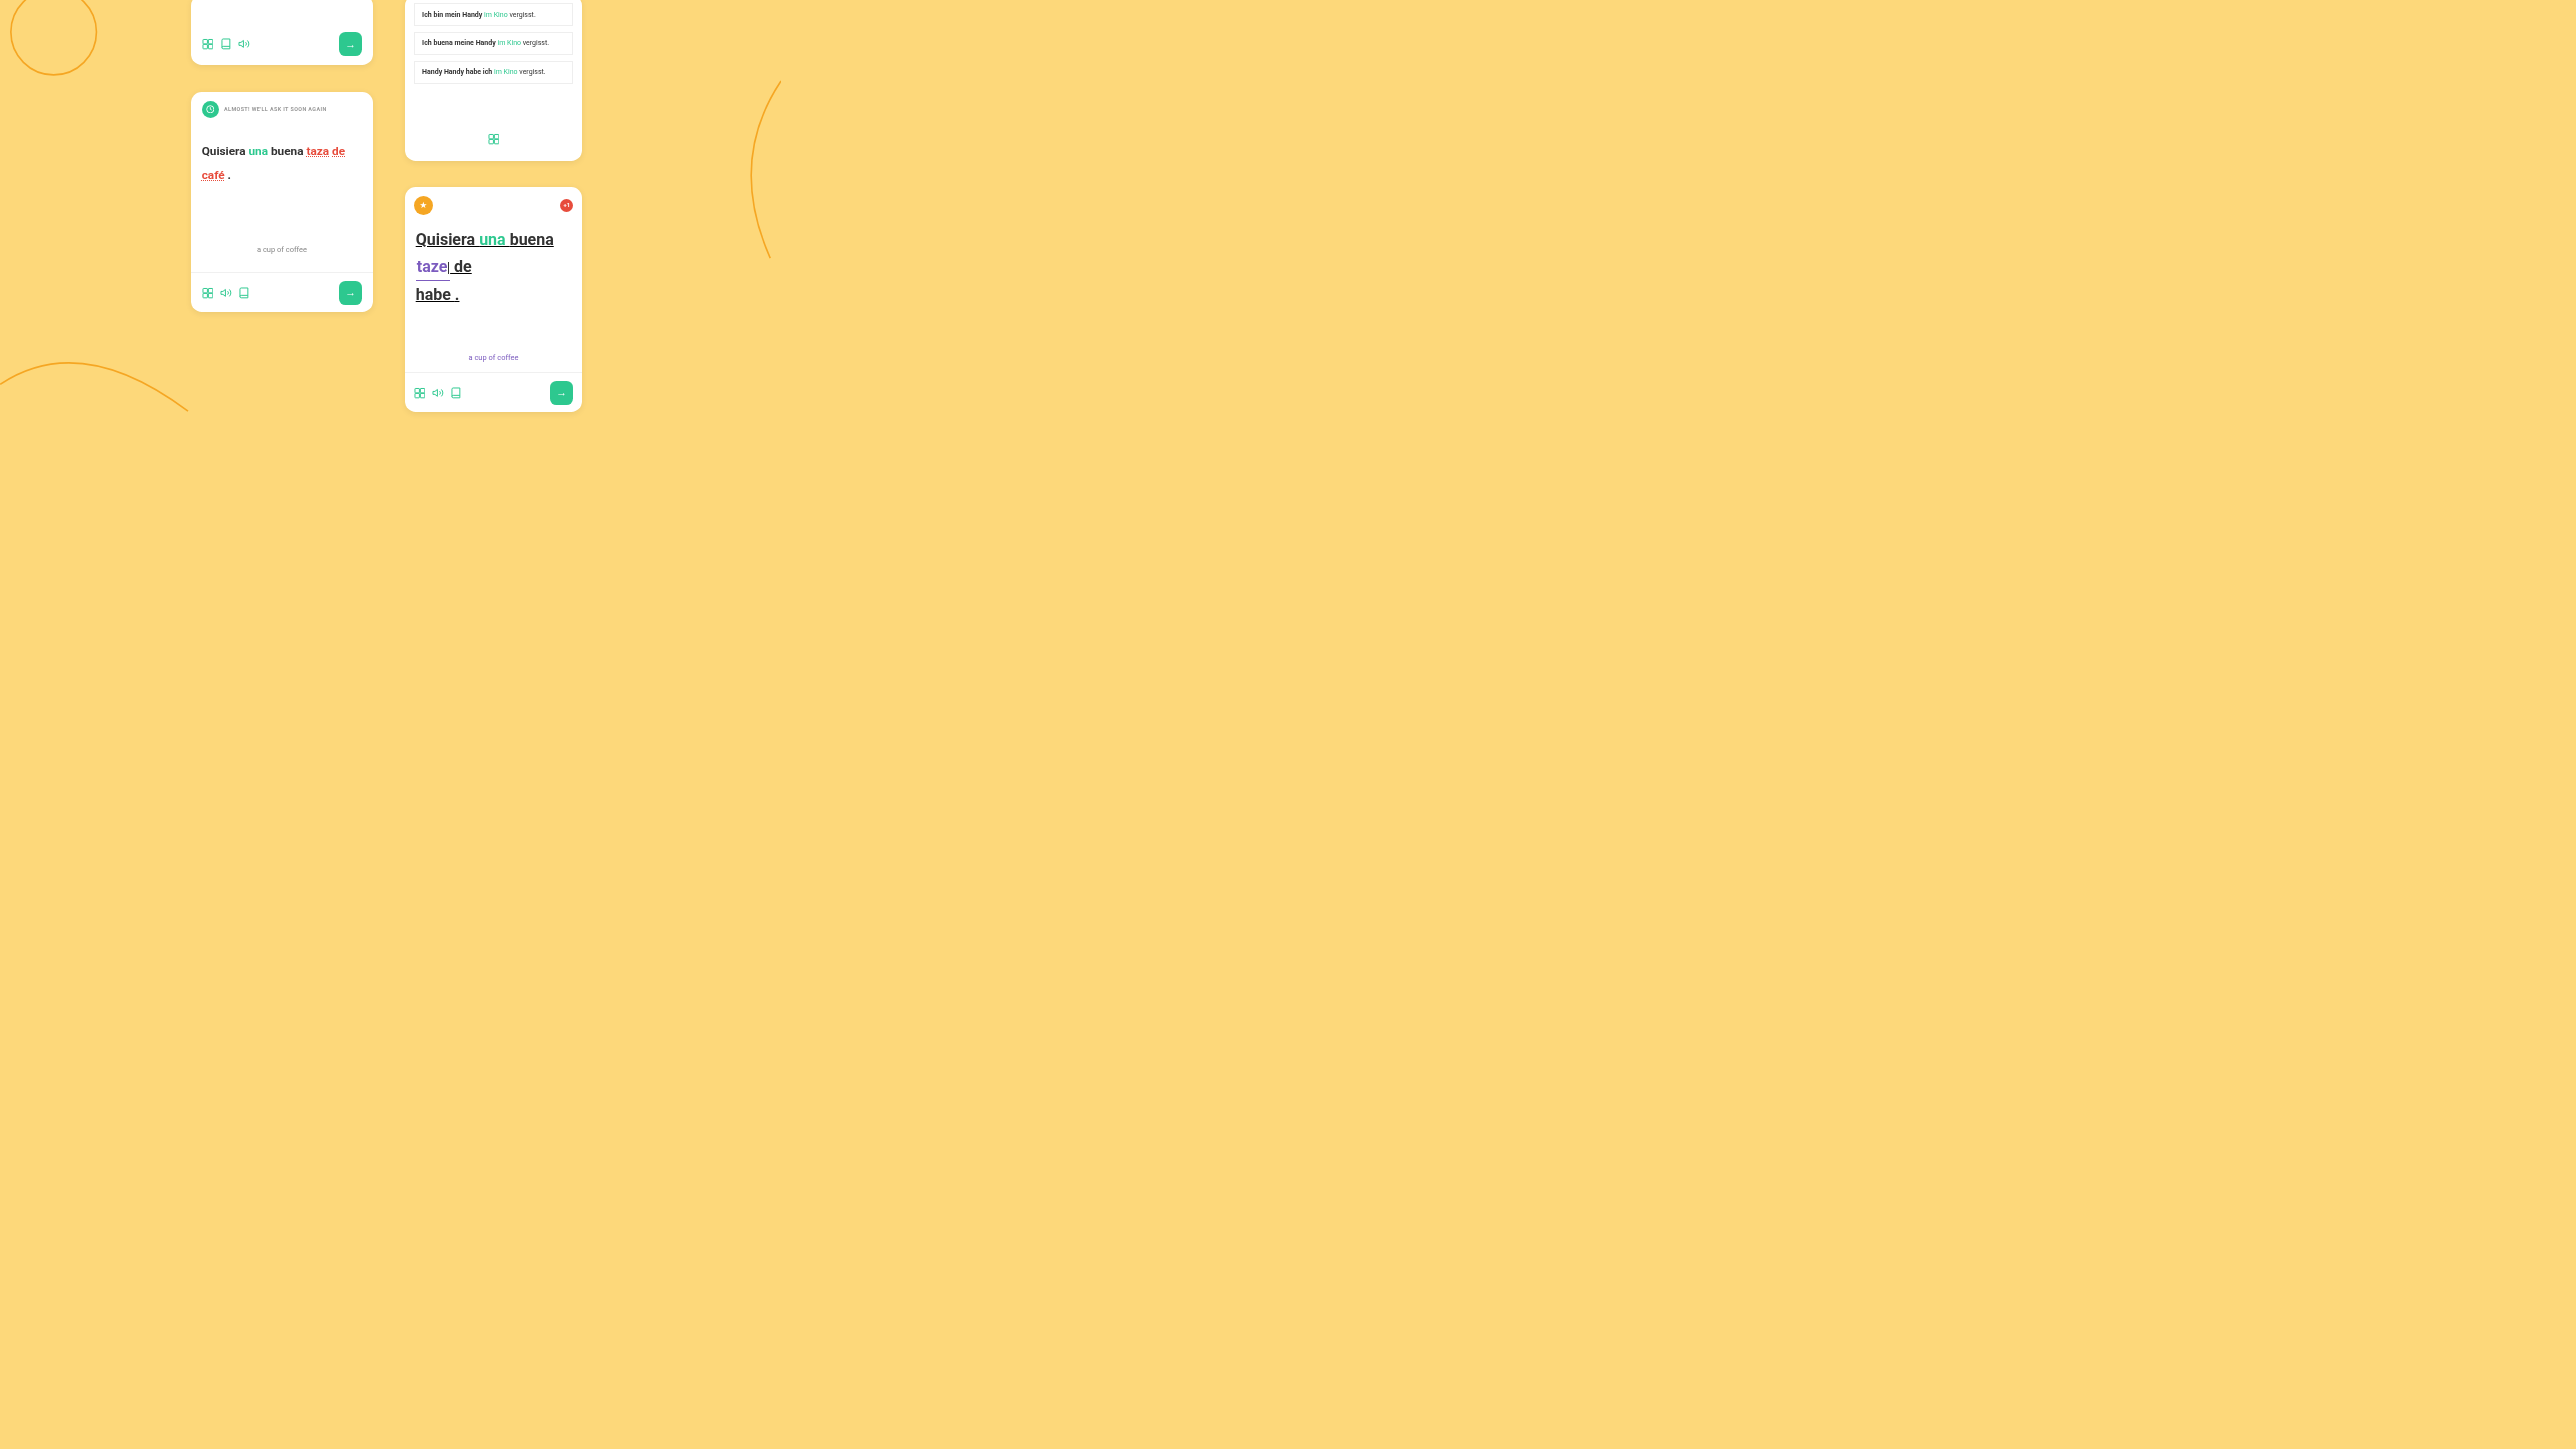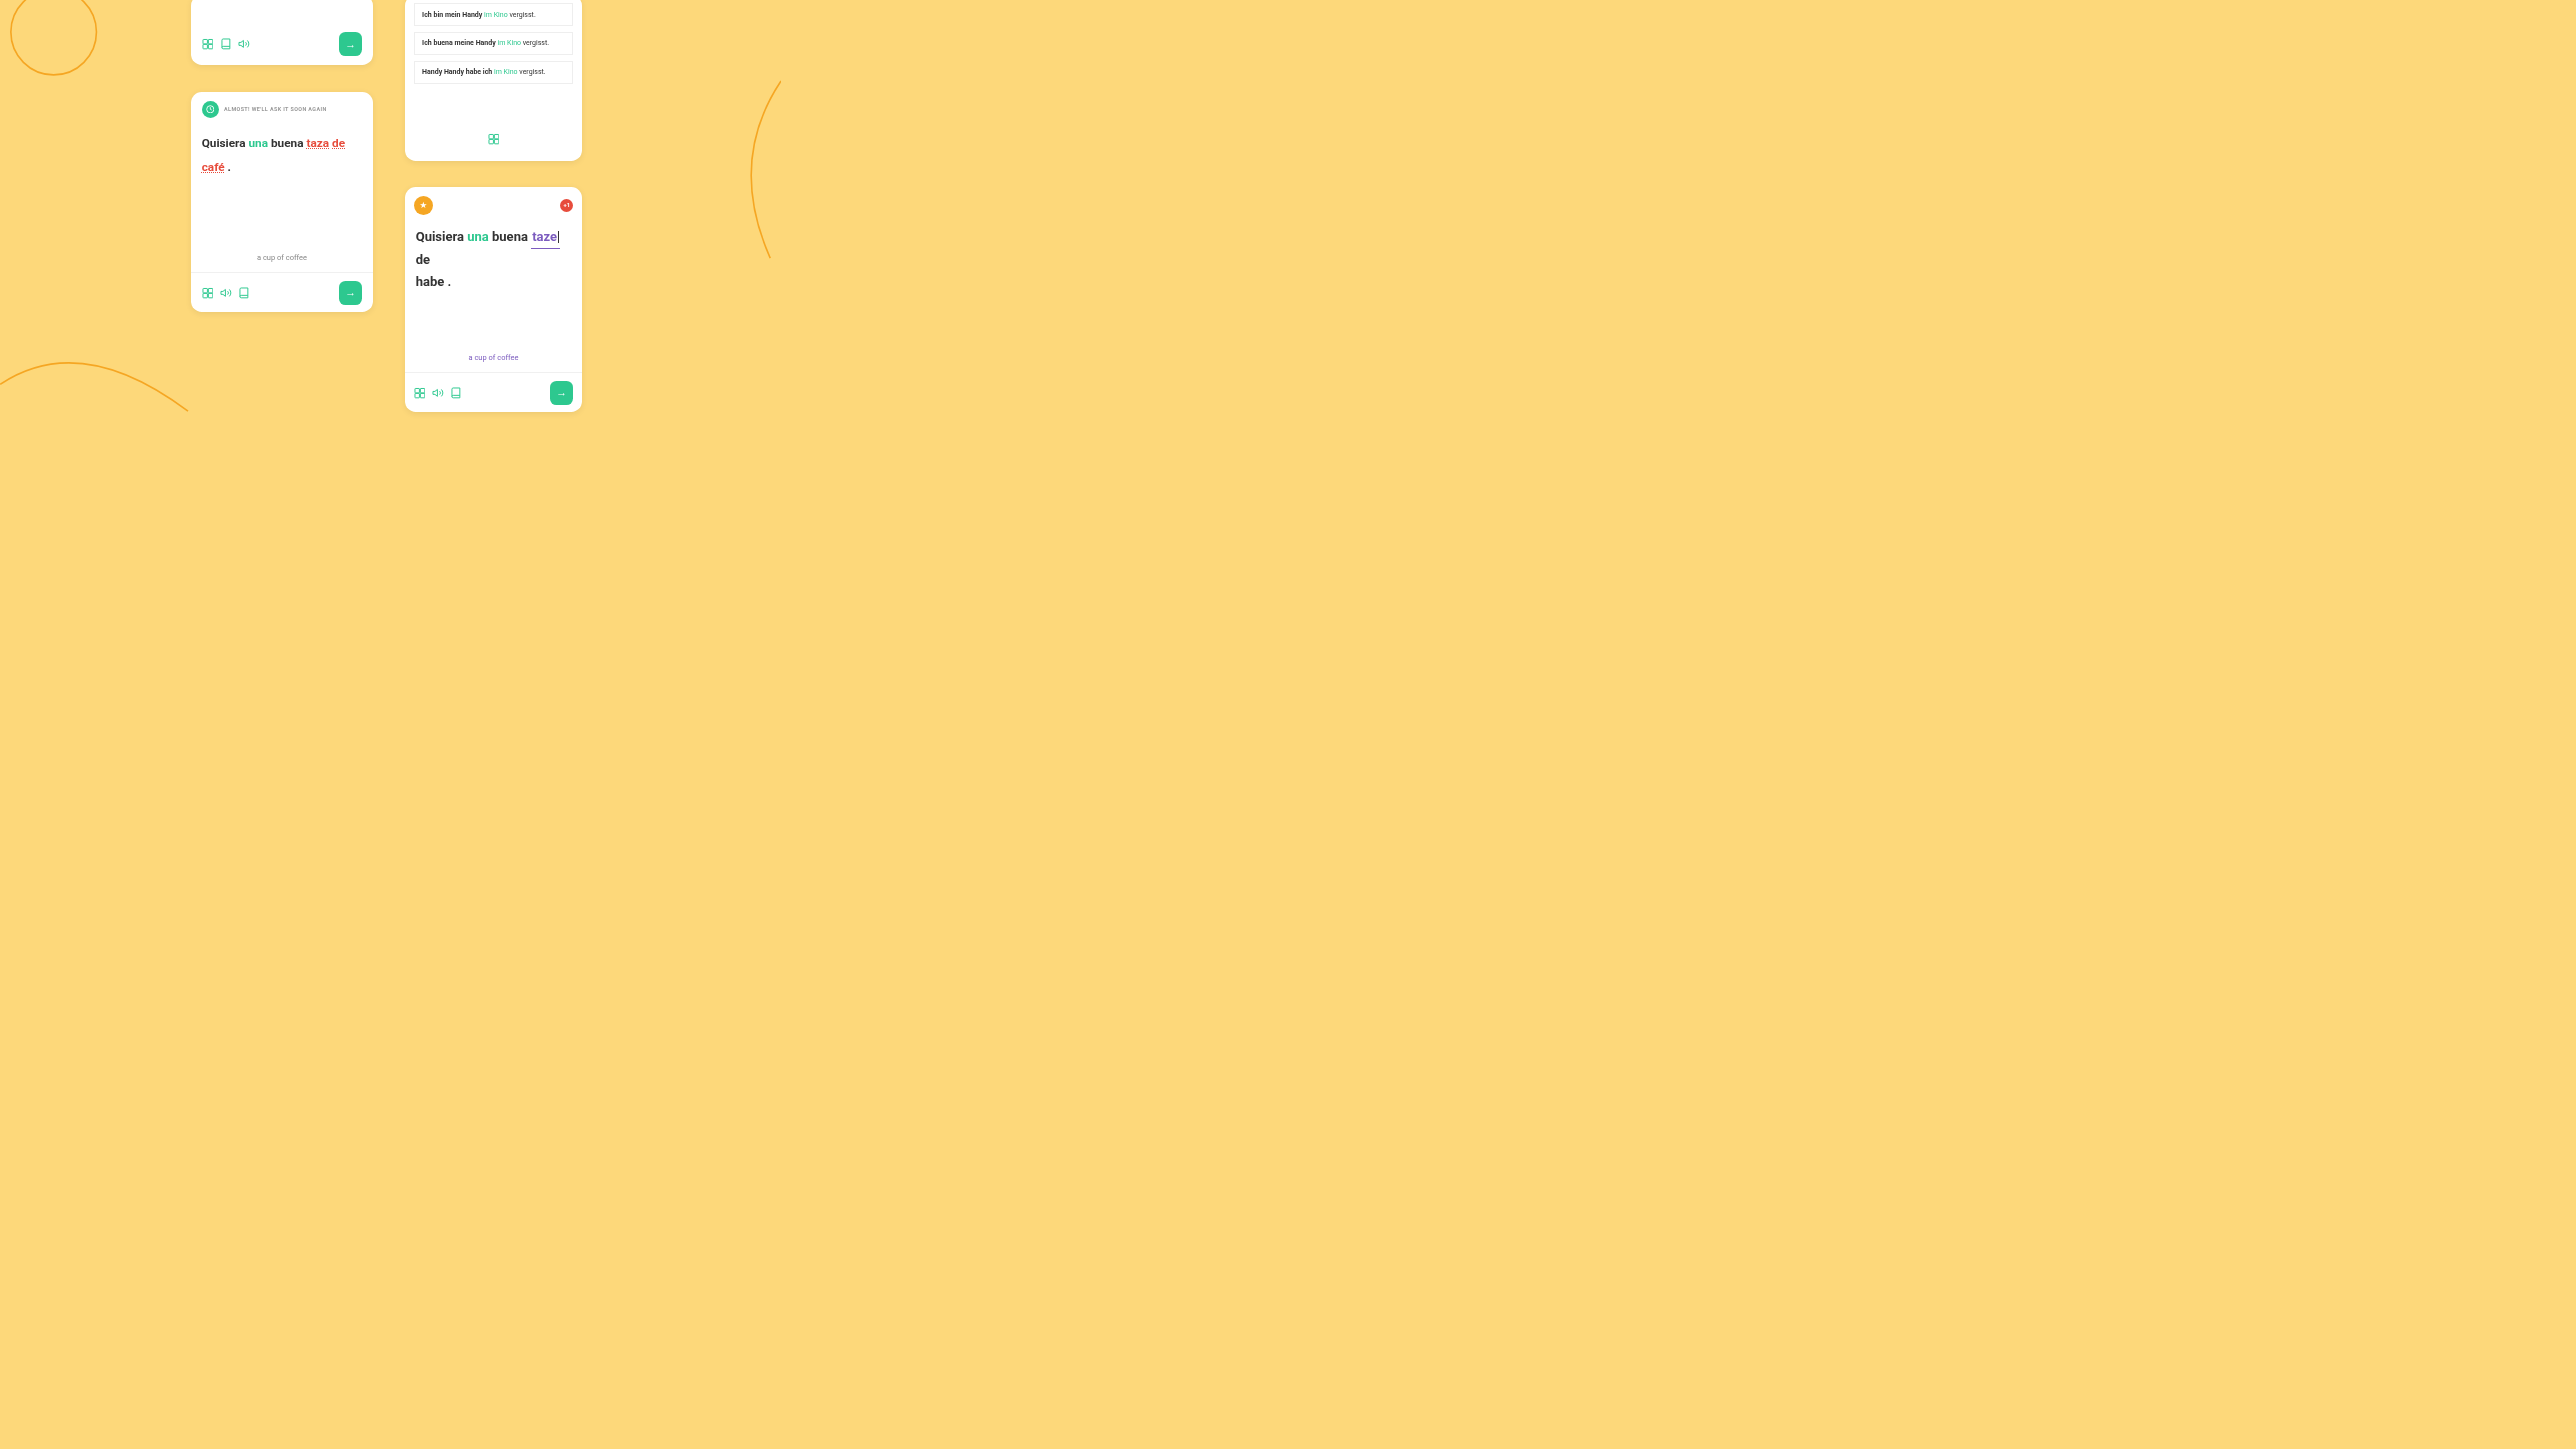--- a/index.html
+++ b/index.html
@@ -202,22 +202,23 @@
     .card-header-row {
       display: flex;
       align-items: center;
       justify-content: space-between;
       padding: 8.6px 8.6px 5.4px 8.6px;
     }
 
     
     .typing-sentence {
       padding: 5.4px 10.7px 0 10.7px;
-      font-size: 13px;
+      font-size: 16px;
       line-height: 1.7;
+      text-decoration: underline;
     }
 
     .typed-word {
       display: inline-block;
       border-bottom: 1.1px solid #7C5CBF;
       color: #7C5CBF;
       font-weight: 700;
       padding: 0 1.1px;
       position: relative;
     }
@@ -274,21 +275,21 @@
           <path d="M19.07 4.93a10 10 0 0 1 0 14.14"></path>
           <path d="M15.54 8.46a5 5 0 0 1 0 7.07"></path>
         </svg>
     </span>
     <div class="arrow-btn" style="margin-left:auto;">
       <span>→</span>
     </div>
   </div>
 </div>
 
-<div class="card card-mid-left" style="display:flex;flex-direction:column;">
+<div class="card card-mid-left" style="display:flex;flex-direction:column;gap:8px;">
   <div class="almost-banner">
     <div class="almost-icon">
       <svg width="8.6" height="8.6" viewBox="0 0 24 24" fill="none" stroke="white" stroke-width="2.5">
           <circle cx="12" cy="12" r="10"></circle>
           <polyline points="12 6 12 12 16 14"></polyline>
         </svg>
     </div>
     <span class="almost-text">ALMOST! WE'LL ASK IT SOON AGAIN</span>
   </div>
 

